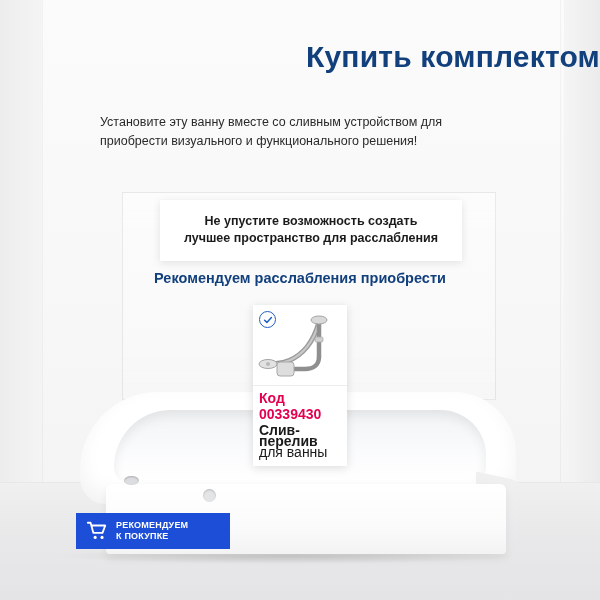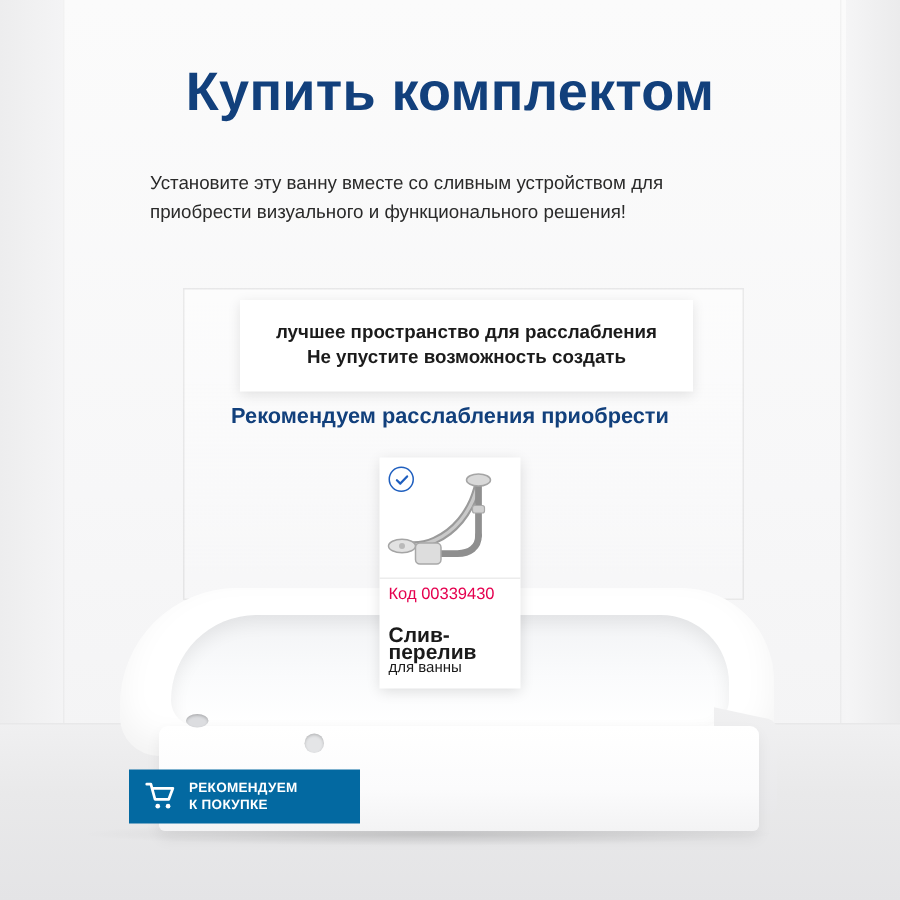--- a/index.html
+++ b/index.html
@@ -143,22 +143,22 @@
     border-radius: 50%;
     background: #e4e5e7;
     box-shadow: inset 0 1px 2px rgba(0,0,0,0.2);
   }
 
   
   .title {
     position: absolute;
     left: 0; top: 40px;
     width: 600px;
-    text-align: center;
-    font-size: 36px;
+    text-align: right;
+    font-size: 30px;
     font-weight: bold;
     color: #12407c;
     letter-spacing: 0.2px;
   }
   .subtitle {
     position: absolute;
     left: 100px; top: 113px;
     width: 400px;
     text-align: left;
     font-size: 12.5px;
@@ -218,43 +218,43 @@
     position: relative;
     height: 78px;
     margin-top: 2px;
   }
   .card-image svg { display: block; }
   .card-info {
     padding: 4px 6px 8px 6px;
     border-top: 1px solid #ececec;
   }
   .card-code {
-    font-size: 11px;
-    font-weight: normal;
+    font-size: 14px;
+    font-weight: bold;
     color: #e5004f;
-    margin-bottom: 16px;
+    margin-bottom: 3px;
   }
   .card-name {
     font-size: 14px;
     font-weight: bold;
     color: #1a1a1a;
     line-height: 11px;
   }
   .card-name2 {
-    font-size: 10px;
+    font-size: 14px;
     color: #1a1a1a;
     line-height: 11px;
   }
 
   
   .badge {
     position: absolute;
-    left: 86px; top: 513px;
+    left: 76px; top: 513px;
     width: 154px; height: 36px;
-    background: #0369a1;
+    background: #1d4ed8;
     display: flex;
     align-items: center;
     padding-left: 10px;
     box-sizing: border-box;
   }
   .badge-icon {
     width: 22px; height: 22px;
     margin-right: 8px;
     flex: 0 0 auto;
   }
@@ -295,22 +295,22 @@
   <div class="tub-drain"></div>
   <div class="tub-overflow"></div>
 
   <div class="title">Купить комплектом</div>
   <div class="subtitle">
     <div>Установите эту ванну вместе со сливным устройством для</div>
     <div>приобрести визуального и функционального решения!</div>
   </div>
 
   <div class="callout">
+    <div class="callout-line">Не упустите возможность создать</div>
     <div class="callout-line">лучшее пространство для расслабления</div>
-    <div class="callout-line">Не упустите возможность создать</div>
   </div>
 
   <div class="recommend-heading">Рекомендуем расслабления приобрести</div>
 
   <div class="product-card">
     <div class="card-check">
       <svg width="10" height="10" viewBox="0 0 10 10" aria-hidden="true">
         <path d="M1.6 5.2 L3.9 7.4 L8.4 2.6" fill="none" stroke="#1f5fbf" stroke-width="1.5" stroke-linecap="round" stroke-linejoin="round"></path>
       </svg>
     </div>

